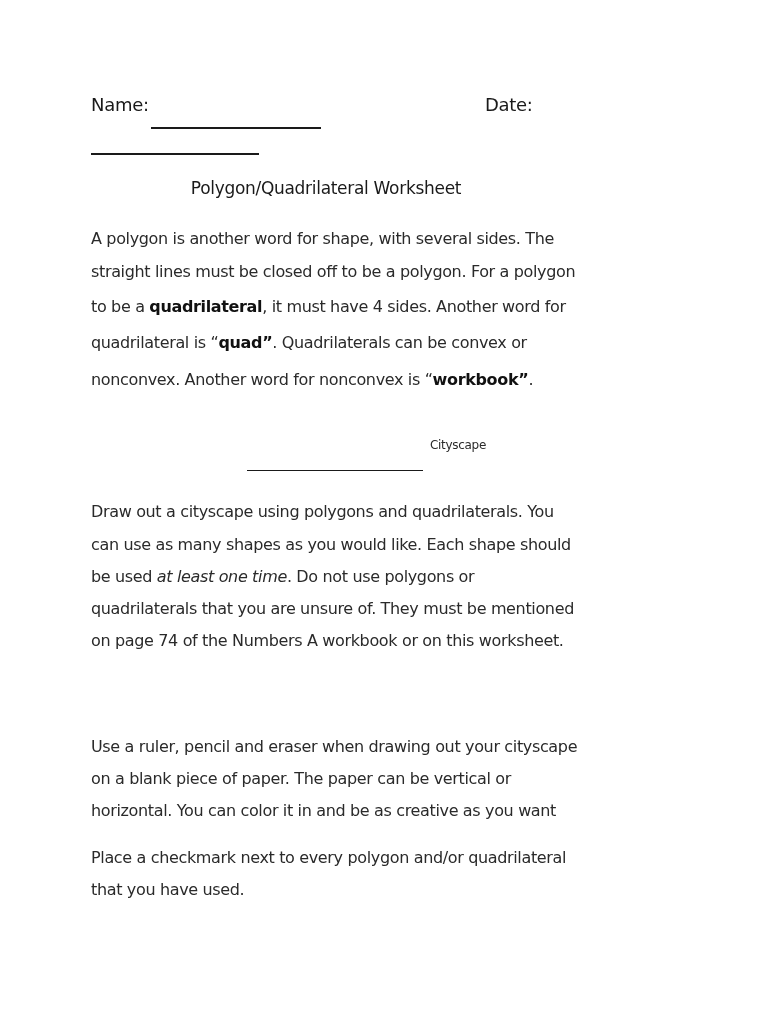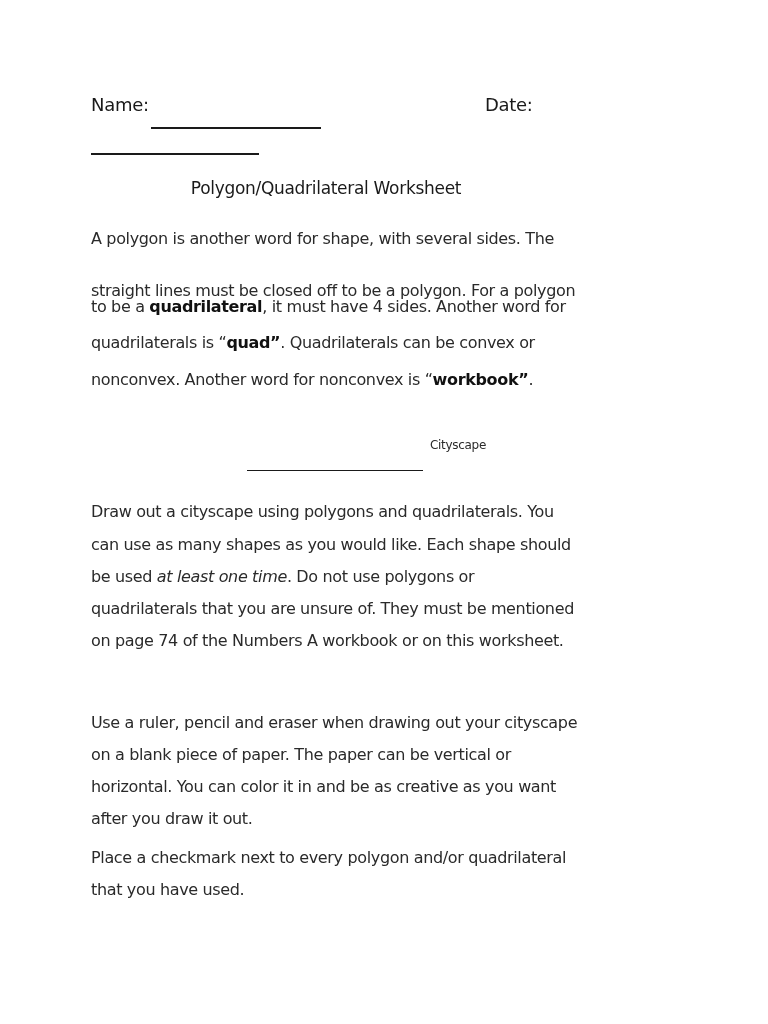--- a/index.html
+++ b/index.html
@@ -62,44 +62,43 @@
     <span>Date:</span>
   </div>
   <div class="abs" style="left:91px; top:140px; width:168px;">
     <span class="blank" style="width:168px;"></span>
   </div>
 
   <div class="abs title" style="left:0; width:652px; text-align:center; top:178px;">Polygon/Quadrilateral Worksheet</div>
 
   <div class="para" style="top:229px; width:600px; height:170px;">
     <div class="line" style="top:0px;">A polygon is another word for shape, with several sides. The</div>
-    <div class="line" style="top:33px;margin-top:19px;">straight lines must be closed off to be a polygon. For a polygon</div>
+    <div class="line" style="top:33px;">straight lines must be closed off to be a polygon. For a polygon</div>
     <div class="line" style="top:68px;"><span>to be a </span><b>quadrilateral</b><span>, it must have 4 sides. Another word for</span></div>
-    <div class="line" style="top:104px;"><span>quadrilaterals is “</span><b>quad</b><b>”</b><span>. Quadrilaterals can be convex or</span></div>
+    <div class="line" style="top:104px;"><span>quadrilateral is “</span><b>quad</b><b>”</b><span>. Quadrilaterals can be convex or</span></div>
     <div class="line" style="top:141px;"><span>nonconvex. Another word for nonconvex is “</span><b>workbook</b><b>”</b><span>.</span></div>
   </div>
 
   <div class="abs" style="left:247px; top:456px; width:176px;">
     <span class="blank" style="width:176px; border-bottom-width:1.5px;"></span>
   </div>
   <div class="abs" style="left:430px; top:438px; font-size:12px; letter-spacing:-0.3px; color:#2a2a2a;">Cityscape</div>
 
   <div class="para" style="top:502px; width:600px; height:160px;">
     <div class="line" style="top:0px;">Draw out a cityscape using polygons and quadrilaterals. You</div>
     <div class="line" style="top:33px;">can use as many shapes as you would like. Each shape should</div>
     <div class="line" style="top:65px;"><span>be used </span><i>at least one time</i><span>. Do not use polygons or</span></div>
     <div class="line" style="top:97px;">quadrilaterals that you are unsure of. They must be mentioned</div>
     <div class="line" style="top:129px;">on page 74 of the Numbers A workbook or on this worksheet.</div>
   </div>
 
-  <div class="para" style="top:713px; width:600px; height:130px;">
+  <div class="para" style="top:737px; width:600px; height:130px;">
     <div class="line" style="top:0px;">Use a ruler, pencil and eraser when drawing out your cityscape</div>
     <div class="line" style="top:64px;">horizontal. You can color it in and be as creative as you want</div>
     <div class="line" style="top:32px;">on a blank piece of paper. The paper can be vertical or</div>
-    <div class="line" style="top:96px;">after you draw it out.</div>
   </div>
 
   <div class="para" style="top:848px; width:600px; height:70px;">
     <div class="line" style="top:0px;">Place a checkmark next to every polygon and/or quadrilateral</div>
     <div class="line" style="top:32px;">that you have used.</div>
   </div>
 
 </div>
 
 </body></html>

